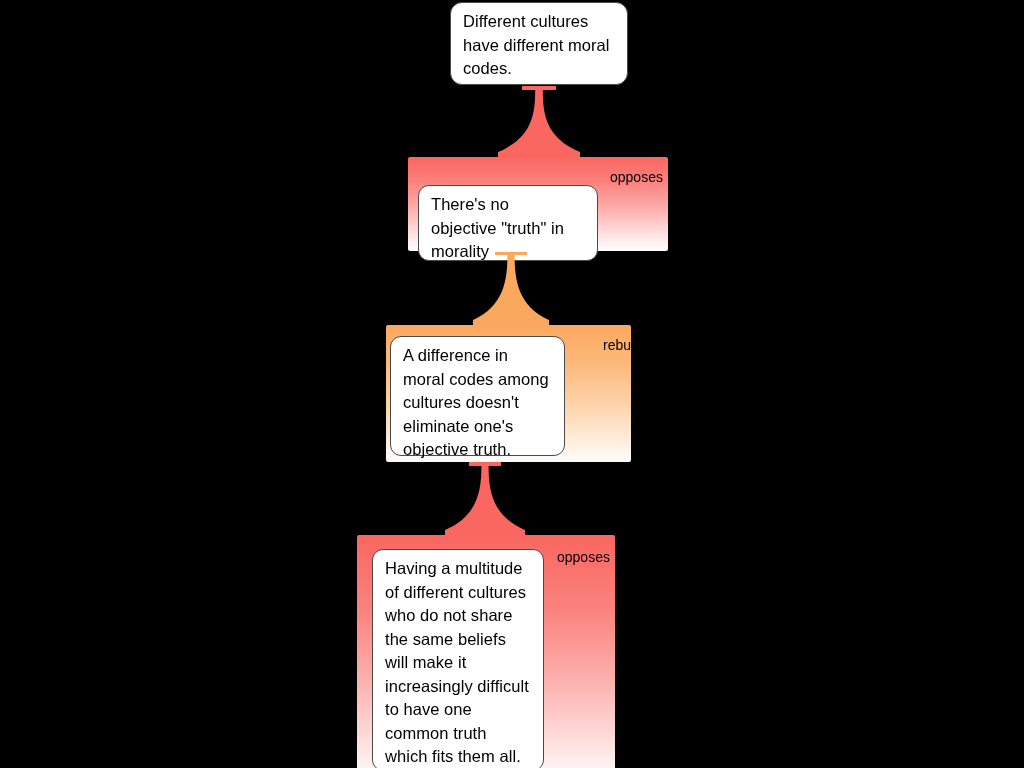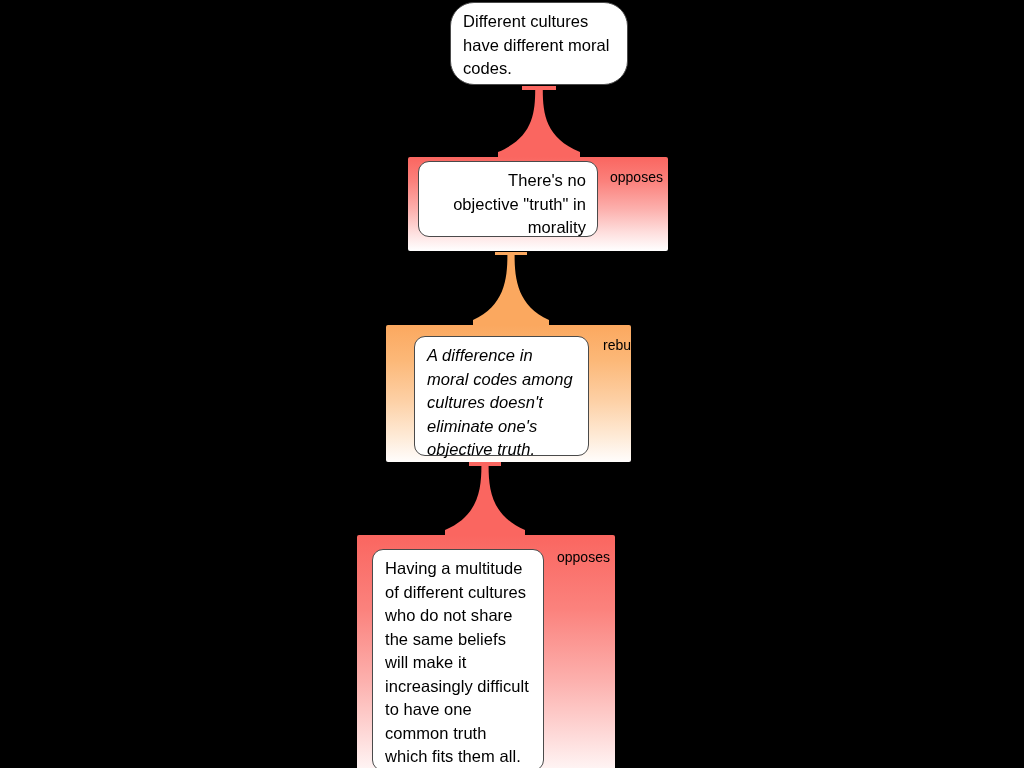--- a/index.html
+++ b/index.html
@@ -60,21 +60,21 @@
   .card-text {
     font-size: 16.5px;
     line-height: 23.5px;
     color: #000000;
     white-space: pre-line;
     letter-spacing: 0.05px;
   }
 
   
   .node.root .card {
-    border-radius: 24px;
+    border-radius: 12px;
   }
 
   
   .relation-label {
     position: absolute;
     font-size: 14px;
     line-height: 12px;
     color: #000000;
     white-space: nowrap;
   }
@@ -107,40 +107,40 @@
       <rect x="24" y="0" width="34" height="4" fill="#FA6660"></rect>
       <path d="M37.2,4 L44.8,4
                C44.8,28 48,52 82,66 L82,72 L0,72 L0,66
                C34,52 37.2,28 37.2,4 Z" fill="#FA6660"></path>
     </svg>
   </div>
 
   <div class="node red" style="left:408px; top:157px; width:260px; height:94px;">
     <div class="node-band"></div>
     <div class="relation-label" style="left:202px; top:14px;">opposes</div>
-    <div class="card" style="left:10px; top:4px; width:180px; height:76px;text-align:right;">
+    <div class="card" style="left:10px; top:28px; width:180px; height:76px;">
       <div class="card-text">There's no
 objective "truth" in
 morality</div>
     </div>
   </div>
 
   <div class="connector" style="left:473px; top:252px; width:76px; height:74px;">
     <svg width="76" height="74" viewBox="0 0 76 74" xmlns="http://www.w3.org/2000/svg">
       <rect x="22" y="0" width="32" height="3" fill="#FBA85F"></rect>
       <path d="M34.4,3 L41.6,3
                C41.6,28 45,54 76,68 L76,74 L0,74 L0,68
                C31,54 34.4,28 34.4,3 Z" fill="#FBA85F"></path>
     </svg>
   </div>
 
   <div class="node orange" style="left:386px; top:325px; width:245px; height:137px;">
     <div class="node-band"></div>
     <div class="relation-label" style="left:200px; top:14px;margin-left:17px;">rebuts</div>
-    <div class="card" style="left:28px; top:11px; width:175px; height:120px;font-style:italic;">
+    <div class="card" style="left:4px; top:11px; width:175px; height:120px;">
       <div class="card-text">A difference in
 moral codes among
 cultures doesn't
 eliminate one's
 objective truth.</div>
     </div>
   </div>
 
   <div class="connector" style="left:445px; top:462px; width:80px; height:74px;">
     <svg width="80" height="74" viewBox="0 0 80 74" xmlns="http://www.w3.org/2000/svg">

